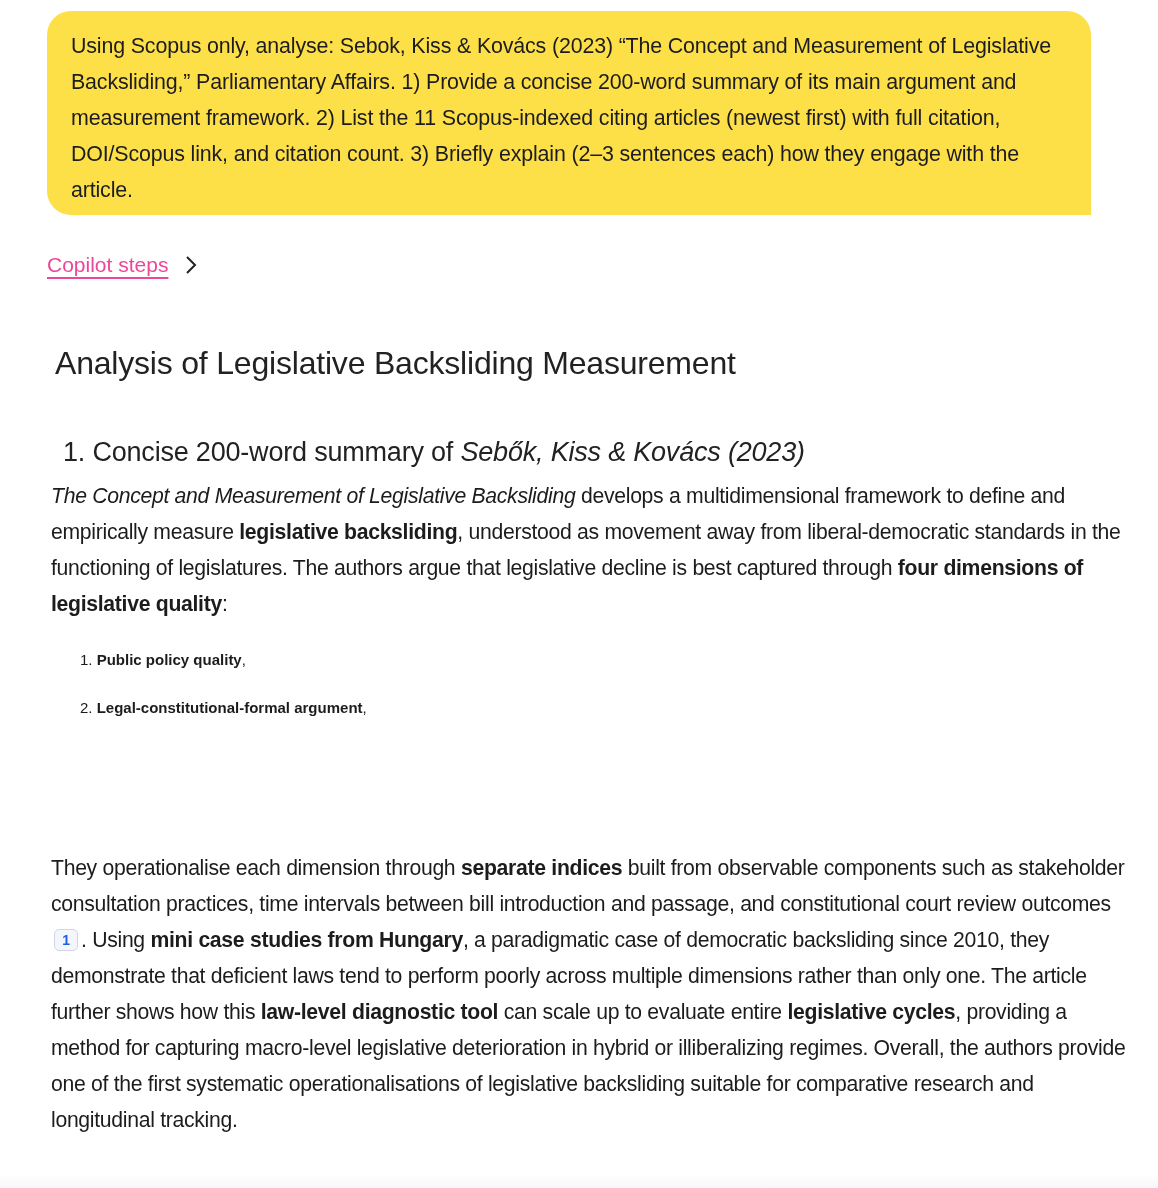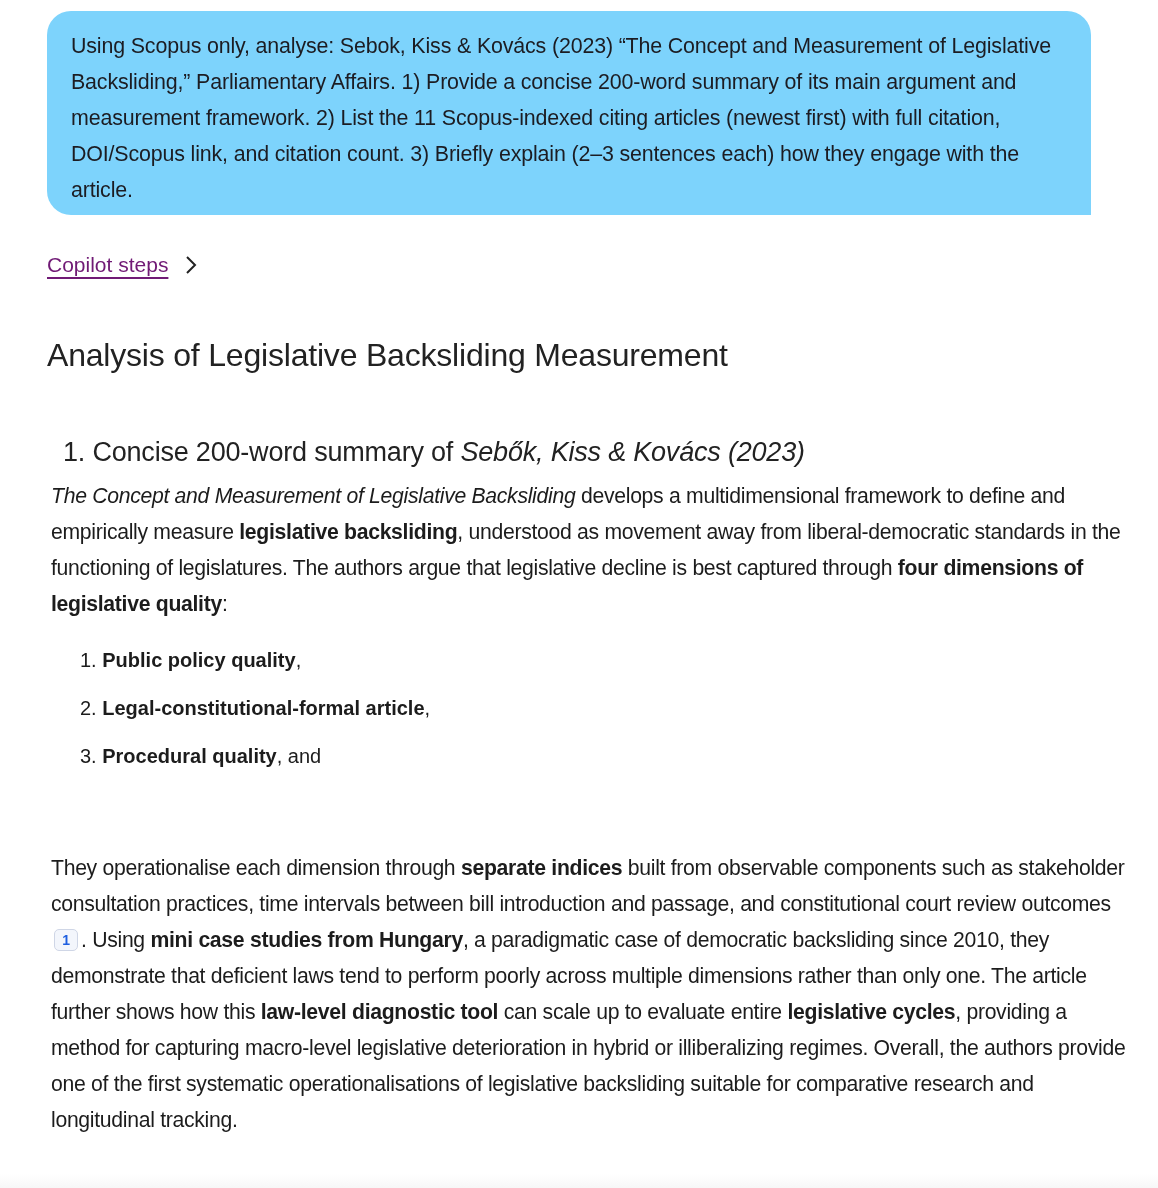--- a/index.html
+++ b/index.html
@@ -4,51 +4,51 @@
 <style>
   html, body { margin: 0; padding: 0; background: #ffffff; }
   body {
     width: 1158px; height: 1188px; overflow: hidden; position: relative;
     font-family: "Liberation Sans", "DejaVu Sans", sans-serif;
     color: #1c1c1c;
   }
   .user-bubble {
     position: absolute; left: 47px; top: 11px; width: 1044px; height: 204px;
     box-sizing: border-box;
-    background: #7dd3fc;
+    background: #fde047;
     border-radius: 24px 24px 0 24px;
     padding: 17px 24px 0 24px;
     font-size: 21.4px; line-height: 36px; color: #1c1c22;
     letter-spacing: -0.15px;
   }
   .steps {
     position: absolute; left: 47px; top: 253px; display: flex; align-items: center;
-    font-size: 21px; color: #701a75; cursor: pointer;
+    font-size: 21px; color: #ec4899; cursor: pointer;
   }
   .steps-label { text-decoration: underline; text-underline-offset: 5px; text-decoration-thickness: 1.5px; }
   .steps-chevron { margin-left: 16px; display: inline-flex; }
   .h1 {
-    position: absolute; left: 47px; top: 337px; margin: 0;
+    position: absolute; left: 47px; top: 337px; margin: 8px;
     font-size: 32px; font-weight: normal; color: #222; letter-spacing: -0.2px;
   }
   .h2 {
     position: absolute; left: 47px; top: 421px; margin: 16px;
     font-size: 27px; font-weight: normal; color: #222; letter-spacing: -0.2px;
   }
   .h2 em { font-style: italic; }
   .para {
     position: absolute; left: 47px; width: 1085px; margin: 4px;
     font-size: 21.2px; line-height: 36px; color: #1c1c1c; letter-spacing: -0.3px;
   }
   .p1 { top: 474px; }
   .p2 { top: 846px; }
   .para b { font-weight: bold; }
   .dims {
     position: absolute; left: 80px; top: 642px; margin: 0; padding: 0; list-style: none;
-    font-size: 20px; color: #1c1c1c;
+    font-size: 15px; color: #1c1c1c;
   }
   .dims li { height: 48px; line-height: 36px; }
   .cite {
     display: inline-block; min-width: 16px; height: 20px; line-height: 20px;
     padding: 0 3px; margin: 0 3px; text-align: center;
     border: 1px solid #cfd6e6; border-radius: 5px; background: #f3f6fc;
     color: #1f5fe0; font-size: 14px; font-weight: bold; vertical-align: 2px;
   }
   .bottom-fade {
     position: absolute; left: 0; right: 0; bottom: 0; height: 14px;
@@ -72,19 +72,18 @@
 </div>
 
 <h1 class="h1">Analysis of Legislative Backsliding Measurement</h1>
 
 <h2 class="h2"><span>1. Concise 200-word summary of </span><em>Sebők, Kiss &amp; Kovács (2023)</em></h2>
 
 <p class="para p1"><i>The Concept and Measurement of Legislative Backsliding</i><span> develops a multidimensional framework to define and empirically measure </span><b>legislative backsliding</b><span>, understood as movement away from liberal-democratic standards in the functioning of legislatures. The authors argue that legislative decline is best captured through </span><b>four dimensions of legislative quality</b><span>:</span></p>
 
 <ol class="dims">
   <li><span>1.</span> <b>Public policy quality</b><span>,</span></li>
-  <li><span>2.</span> <b>Legal-constitutional-formal article</b><span>,</span></li>
-  <li><span>3.</span> <b>Procedural quality</b><span>, and</span></li>
+  <li><span>2.</span> <b>Legal-constitutional-formal argument</b><span>,</span></li>
 </ol>
 
 <p class="para p2"><span>They operationalise each dimension through </span><b>separate indices</b><span> built from observable components such as stakeholder consultation practices, time intervals between bill introduction and passage, and constitutional court review outcomes</span> <span class="cite">1</span><span>. Using </span><b>mini case studies from Hungary</b><span>, a paradigmatic case of democratic backsliding since 2010, they demonstrate that deficient laws tend to perform poorly across multiple dimensions rather than only one. The article further shows how this </span><b>law-level diagnostic tool</b><span> can scale up to evaluate entire </span><b>legislative cycles</b><span>, providing a method for capturing macro-level legislative deterioration in hybrid or illiberalizing regimes. Overall, the authors provide one of the first systematic operationalisations of legislative backsliding suitable for comparative research and longitudinal tracking.</span></p>
 
 <div class="bottom-fade"></div>
 
 </body></html>

